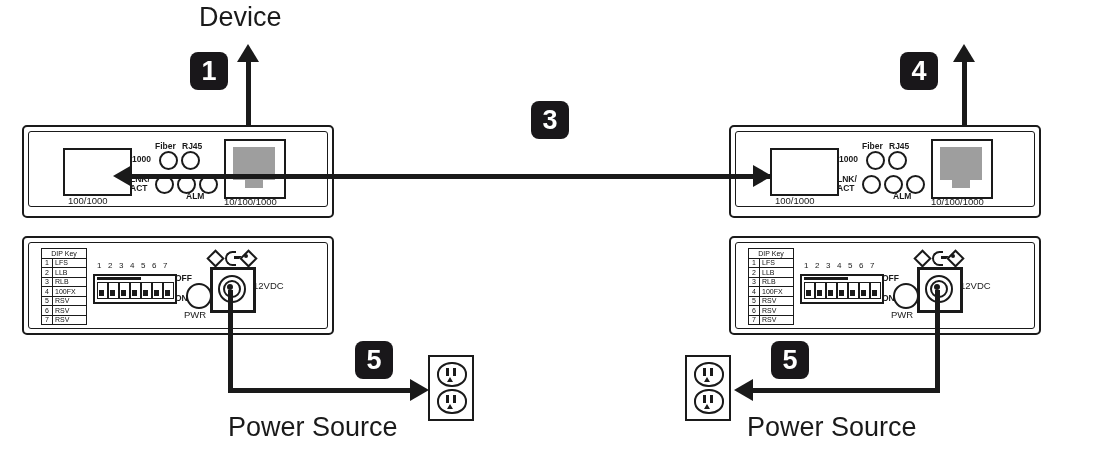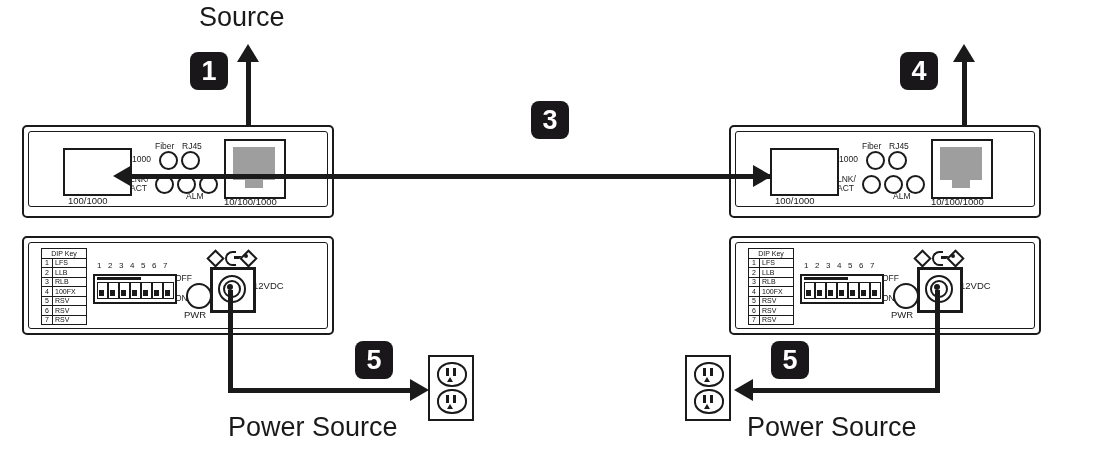--- a/index.html
+++ b/index.html
@@ -23,21 +23,21 @@
   .chassis-inner{position:absolute;border:1.5px solid #1a1a1a;border-radius:3px;}
 
   
   .fiber-port{position:absolute;background:#ffffff;border:2px solid #1a1a1a;}
   .rj45-frame{position:absolute;border:2px solid #1a1a1a;background:#fff;}
   .rj45-body{position:absolute;background:#9e9e9e;}
   .rj45-tab{position:absolute;background:#9e9e9e;}
   .led{position:absolute;border:2.5px solid #1a1a1a;border-radius:50%;
        background:#ffffff;}
   .lbl{position:absolute;font-size:8.5px;line-height:9px;color:#1a1a1a;
-       white-space:nowrap;}
+       white-space:nowrap;font-weight:bold;}
   .lbl-port{position:absolute;font-size:9.5px;line-height:10px;color:#1a1a1a;
        white-space:nowrap;}
 
   
   .diptable{position:absolute;border:1.2px solid #1a1a1a;background:#fff;
             border-collapse:collapse;}
   .diptable td{border:1px solid #1a1a1a;font-size:7px;line-height:7.5px;
                padding:0 1px;height:8.5px;color:#111;}
   .diptable td.num{width:8px;text-align:center;}
   .diptable td.val{width:30px;text-align:left;padding-left:2px;}
@@ -88,21 +88,21 @@
            background:#1a1a1a;}
   .pol-c{position:absolute;width:9px;height:11px;border:2.5px solid #1a1a1a;
          border-right:none;border-radius:9px 0 0 9px;}
   .pol-bar{position:absolute;background:#1a1a1a;height:2.5px;}
 </style>
 </head>
 <body>
 
 <div class="stage">
 
-  <div class="heading" style="left:199px;top:2px;">Source</div>
+  <div class="heading" style="left:199px;top:2px;">Device</div>
 
   <div class="badge" style="left:190px;top:52px;">1</div>
   <div class="badge" style="left:531px;top:101px;">3</div>
   <div class="badge" style="left:900px;top:52px;">4</div>
   <div class="badge" style="left:355px;top:341px;">5</div>
   <div class="badge" style="left:771px;top:341px;">5</div>
 
   <div class="wire-v" style="left:246px;top:62px;height:78px;"></div>
   <div class="ah-up" style="left:237px;top:44px;"></div>
 

